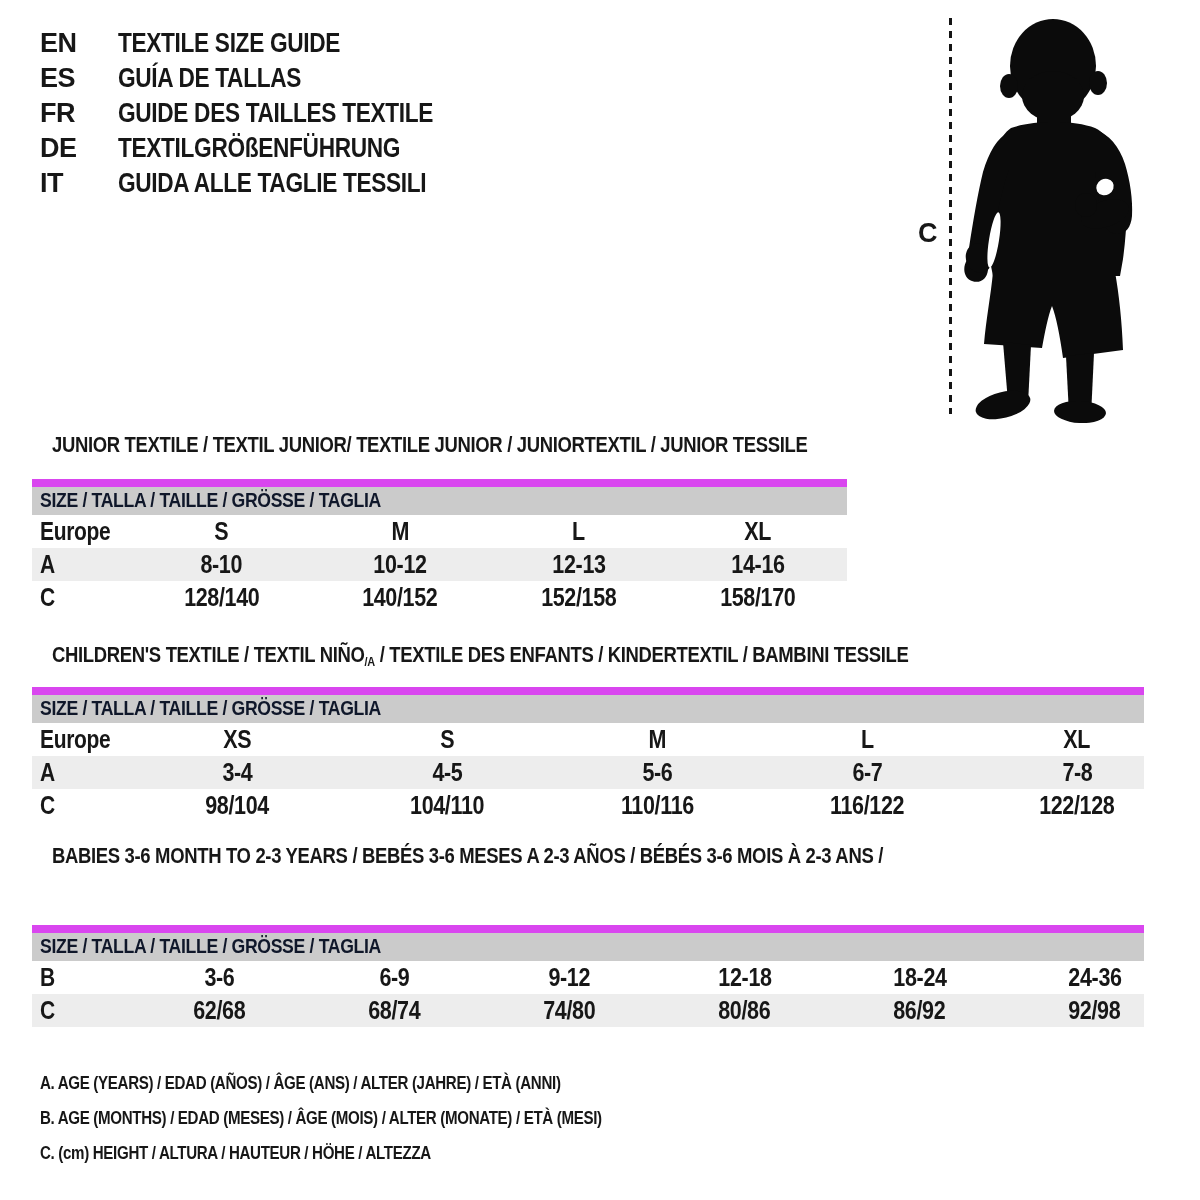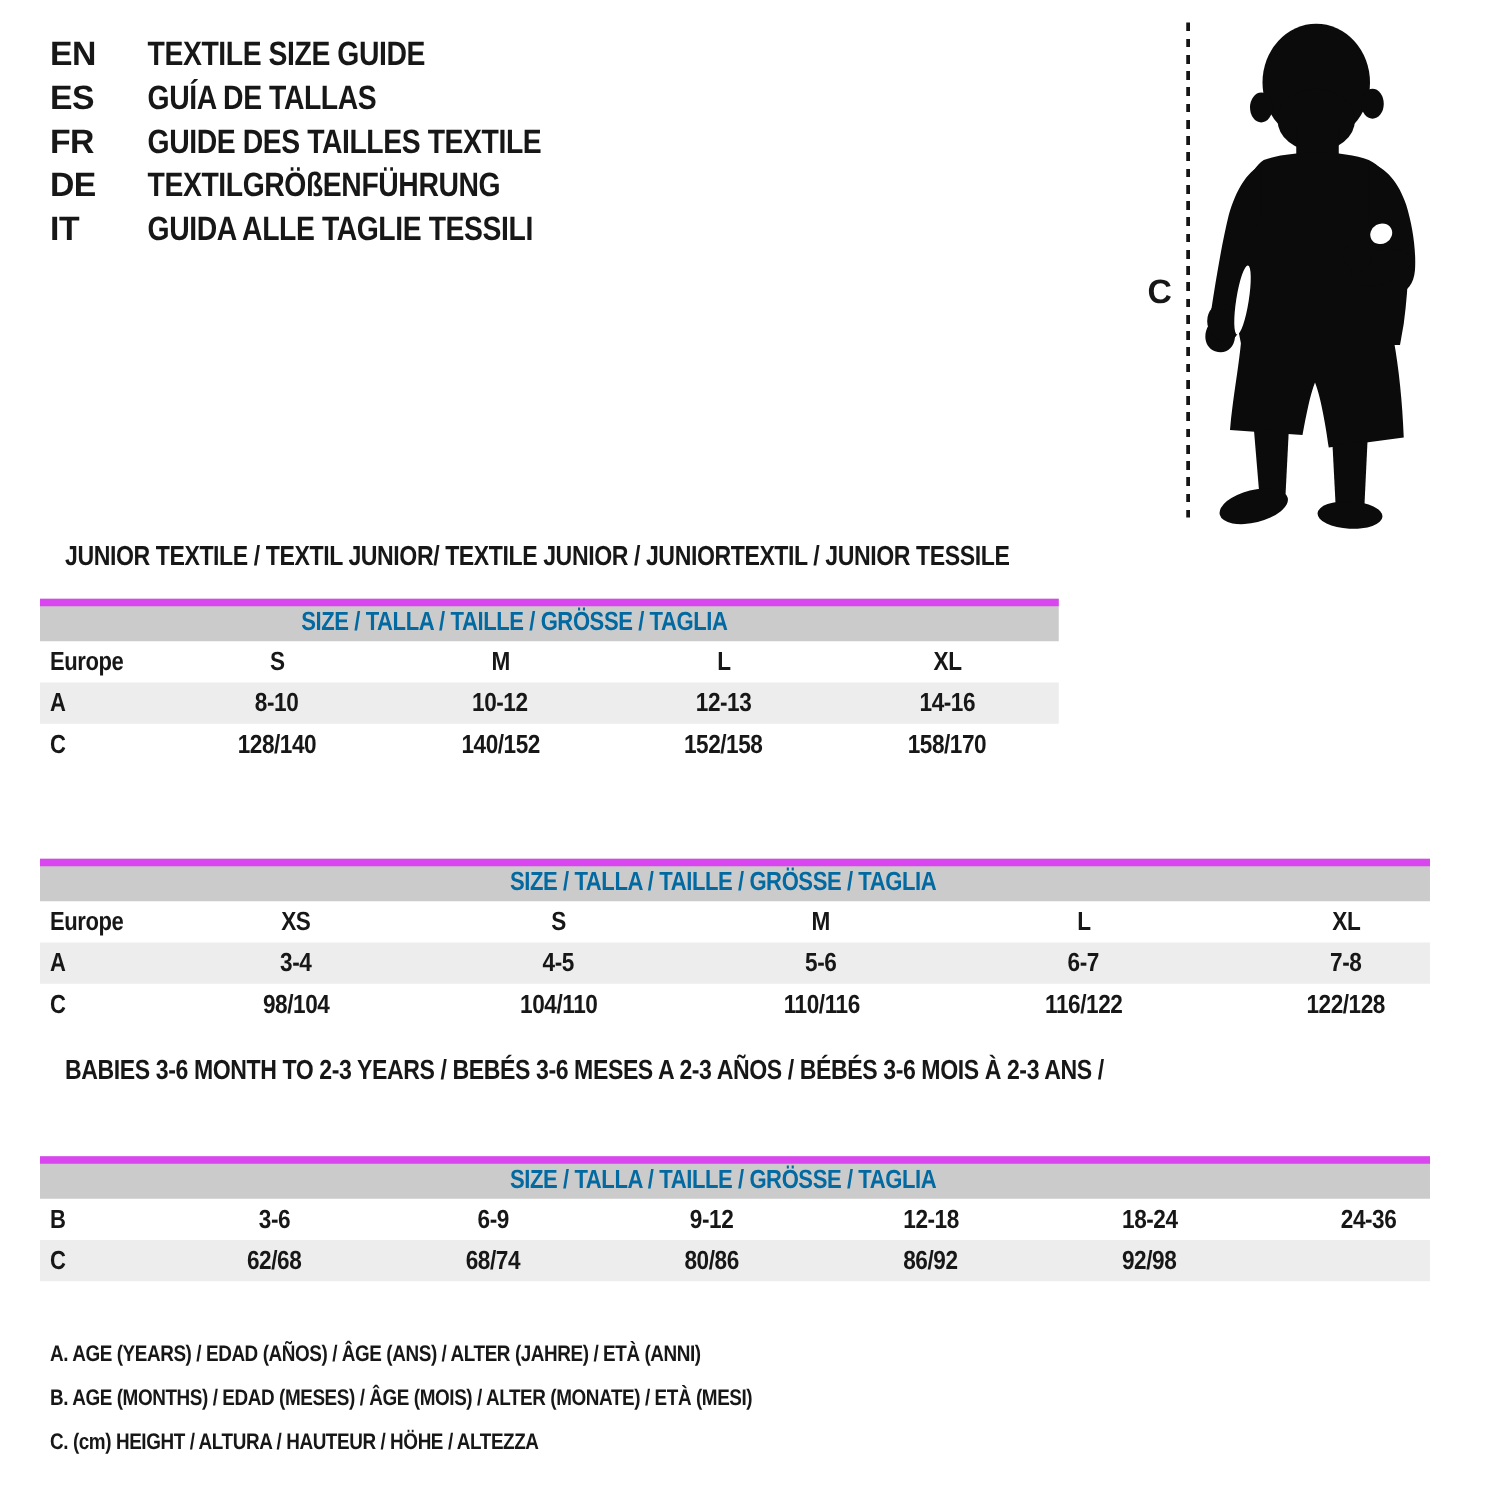--- a/index.html
+++ b/index.html
@@ -26,24 +26,24 @@
   .c-label{position:absolute;left:918px;top:218px;font-size:27px;}
   .baby-svg{position:absolute;left:953px;top:14px;width:190px;height:410px;}
 
   
   .sec-title{position:absolute;left:40px;font-size:22px;white-space:nowrap;margin-left:12px;}
   .sub{font-size:13px;vertical-align:-4px;}
 
   
   .tbl{position:absolute;left:32px;}
   .tbl-head{
-    height:28px;line-height:26px;background:#cbcbcb;border-top:6px solid #d946ef;
-    padding-left:8px;font-size:21px;color:#0369a1;text-align:center;
+    height:28px;line-height:26px;background:#cbcbcb;border-top:8px solid #d946ef;
+    padding-left:8px;font-size:21px;color:#0f172a;
   }
-  .trow{display:grid;height:33px;line-height:33px;font-size:21px;}
+  .trow{display:grid;height:33px;line-height:33px;font-size:25px;}
   .trow.alt{background:#ededed;}
   .trow .rlabel{padding-left:8px;text-align:left;}
   .trow .cell{text-align:center;}
   .junior-cols{grid-template-columns:100px repeat(4,1fr);}
   .children-cols{grid-template-columns:100px repeat(5,1fr);}
   .babies-cols{grid-template-columns:100px repeat(6,1fr);}
   .w-junior{width:815px;}
   .w-wide{width:1150px;}
 
   
@@ -128,20 +128,23 @@
     </div>
     <div class="trow junior-cols">
       <span class="rlabel"><span class="cond">C</span></span>
       <span class="cell"><span class="cond-c">128/140</span></span>
       <span class="cell"><span class="cond-c">140/152</span></span>
       <span class="cell"><span class="cond-c">152/158</span></span>
       <span class="cell"><span class="cond-c">158/170</span></span>
     </div>
   </div>
 
+  <div class="sec-title" style="top:642px;">
+    <span class="cond"><span>CHILDREN'S TEXTILE / TEXTIL NIÑO</span><span class="sub">/A</span><span> / TEXTILE DES ENFANTS / KINDERTEXTIL / BAMBINI TESSILE</span></span>
+  </div>
   <div class="tbl w-wide" style="top:687px;">
     <div class="tbl-head">
       <span class="cond">SIZE / TALLA / TAILLE / GRÖSSE / TAGLIA</span>
     </div>
     <div class="trow children-cols">
       <span class="rlabel"><span class="cond">Europe</span></span>
       <span class="cell"><span class="cond-c">XS</span></span>
       <span class="cell"><span class="cond-c">S</span></span>
       <span class="cell"><span class="cond-c">M</span></span>
       <span class="cell"><span class="cond-c">L</span></span>
@@ -178,20 +181,21 @@
       <span class="cell"><span class="cond-c">6-9</span></span>
       <span class="cell"><span class="cond-c">9-12</span></span>
       <span class="cell"><span class="cond-c">12-18</span></span>
       <span class="cell"><span class="cond-c">18-24</span></span>
       <span class="cell"><span class="cond-c">24-36</span></span>
     </div>
     <div class="trow babies-cols alt">
       <span class="rlabel"><span class="cond">C</span></span>
       <span class="cell"><span class="cond-c">62/68</span></span>
       <span class="cell"><span class="cond-c">68/74</span></span>
+      <span class="cell"><span class="cond-c">74/80</span></span>
       <span class="cell"><span class="cond-c">80/86</span></span>
       <span class="cell"><span class="cond-c">86/92</span></span>
       <span class="cell"><span class="cond-c">92/98</span></span>
     </div>
   </div>
 
   <div class="legend">
     <div class="legend-row">
       <span class="cond">A. AGE (YEARS) / EDAD (AÑOS) / ÂGE (ANS) / ALTER (JAHRE) / ETÀ (ANNI)</span>
     </div>

